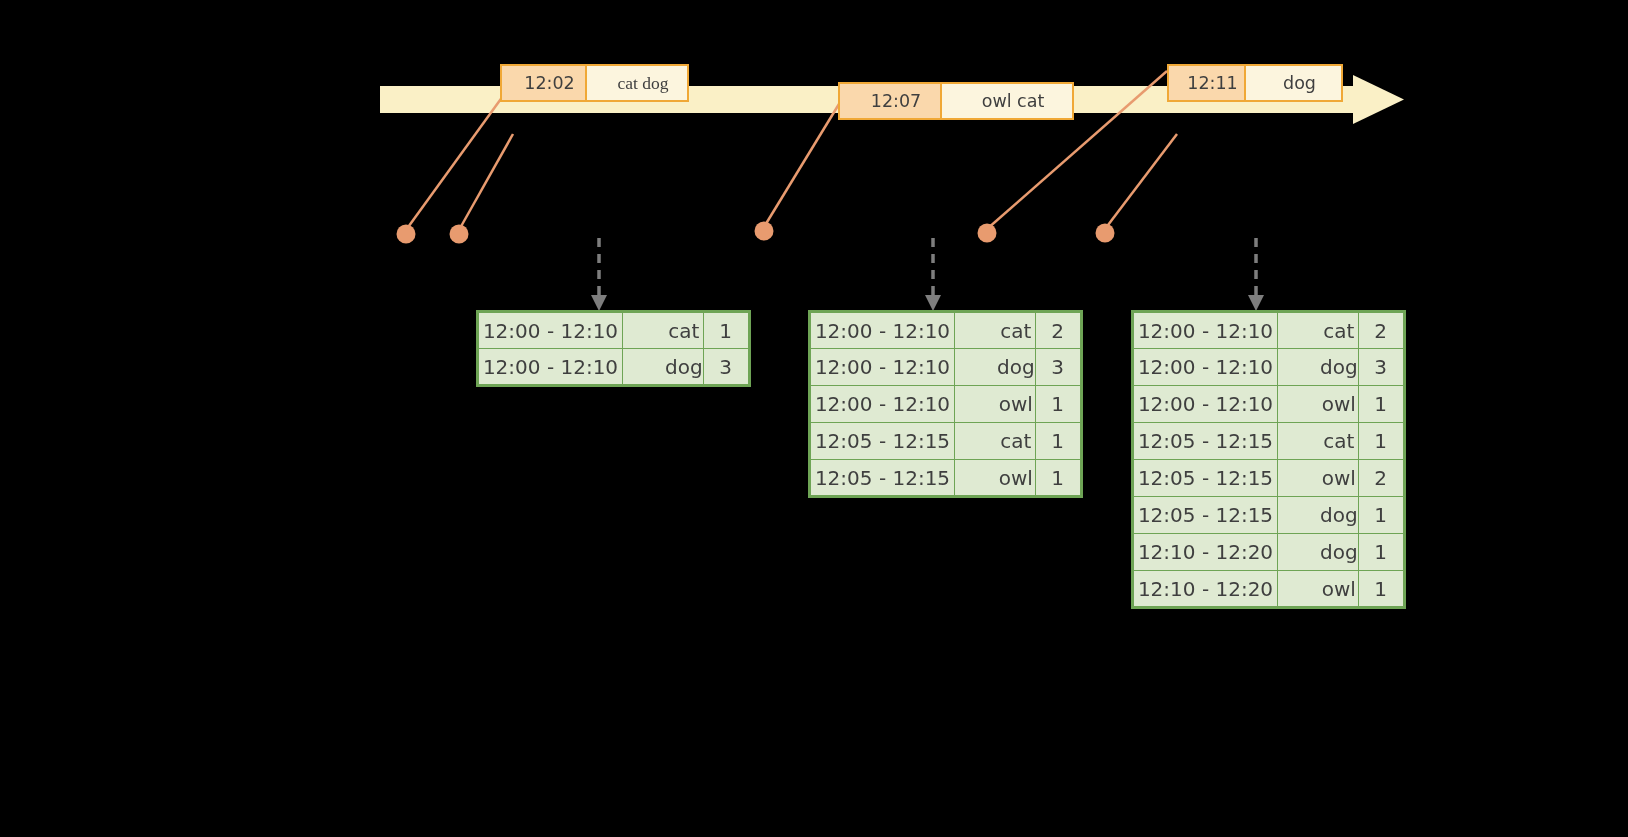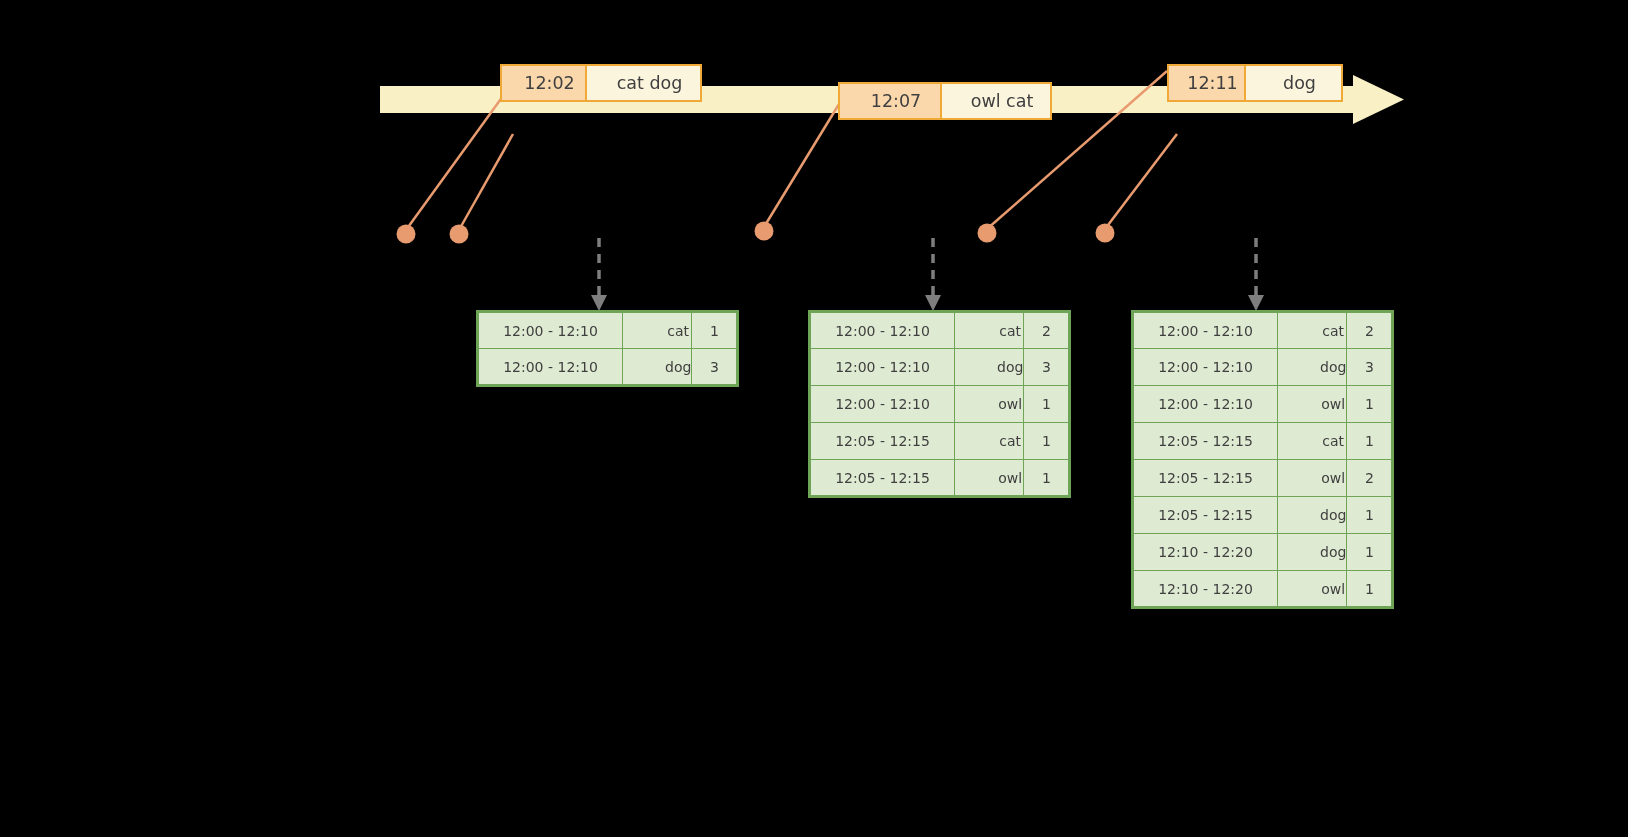--- a/index.html
+++ b/index.html
@@ -21,31 +21,31 @@
     font-size: 17.5px;
     color: var(--table-text, #404040);
     overflow: hidden;
     white-space: nowrap;
   }
 
   
   .event-table td { border: 2px solid var(--event-border, #f0a836); height: 36px; padding-left: 12px; }
   .event-table td.time  { background: var(--event-time-fill, #fad8ac); }
   .event-table td.words { background: var(--event-word-fill, #fcf5de); }
-  .et1 td.time  { width: 85px; }  .et1 td.words { width: 115px; }
-  .et2 td.time  { width: 102px; }  .et2 td.words { width: 110px; margin-left: 16px; }
+  .et1 td.time  { width: 85px; }  .et1 td.words { width: 102px; font-family: Liberation Serif, serif; }
+  .et2 td.time  { width: 102px; }  .et2 td.words { width: 132px; margin-left: 16px; }
   .et3 td.time  { width: 77px; margin-top: 24px; }  .et3 td.words { width: 97px; }
 
   
   .result-table { border: 3px solid var(--result-border, #6ea455); }
   .result-table td {
     border: 1.5px solid var(--result-border, #6ea455);
     background: var(--result-fill, #dfead2);
     height: 37px;
-    font-size: 14px;
+    font-size: 20px;
   }
   .result-table td.c-window { width: 145px; }
   .result-table td.c-word   { width: 57px; padding-left: 42px; }
   .result-table td.c-count  { width: 46px; }
 </style>
 </head>
 <body>
 
 <div class="canvas">
 

